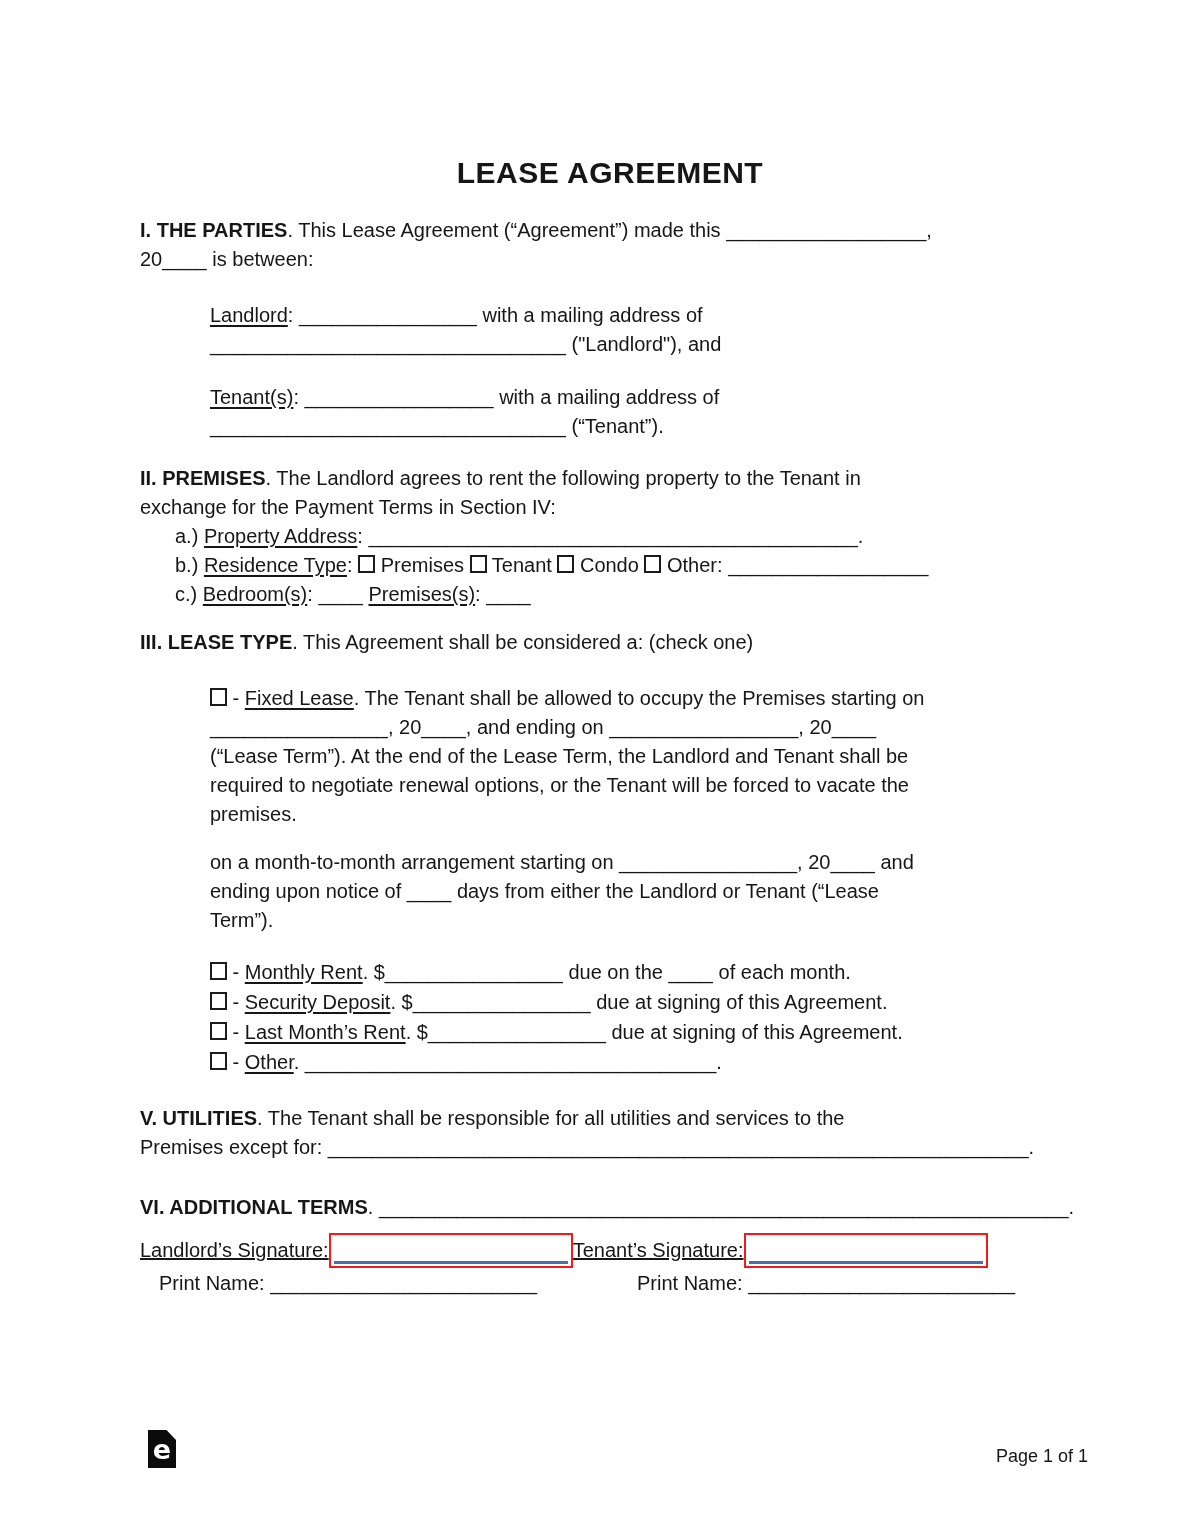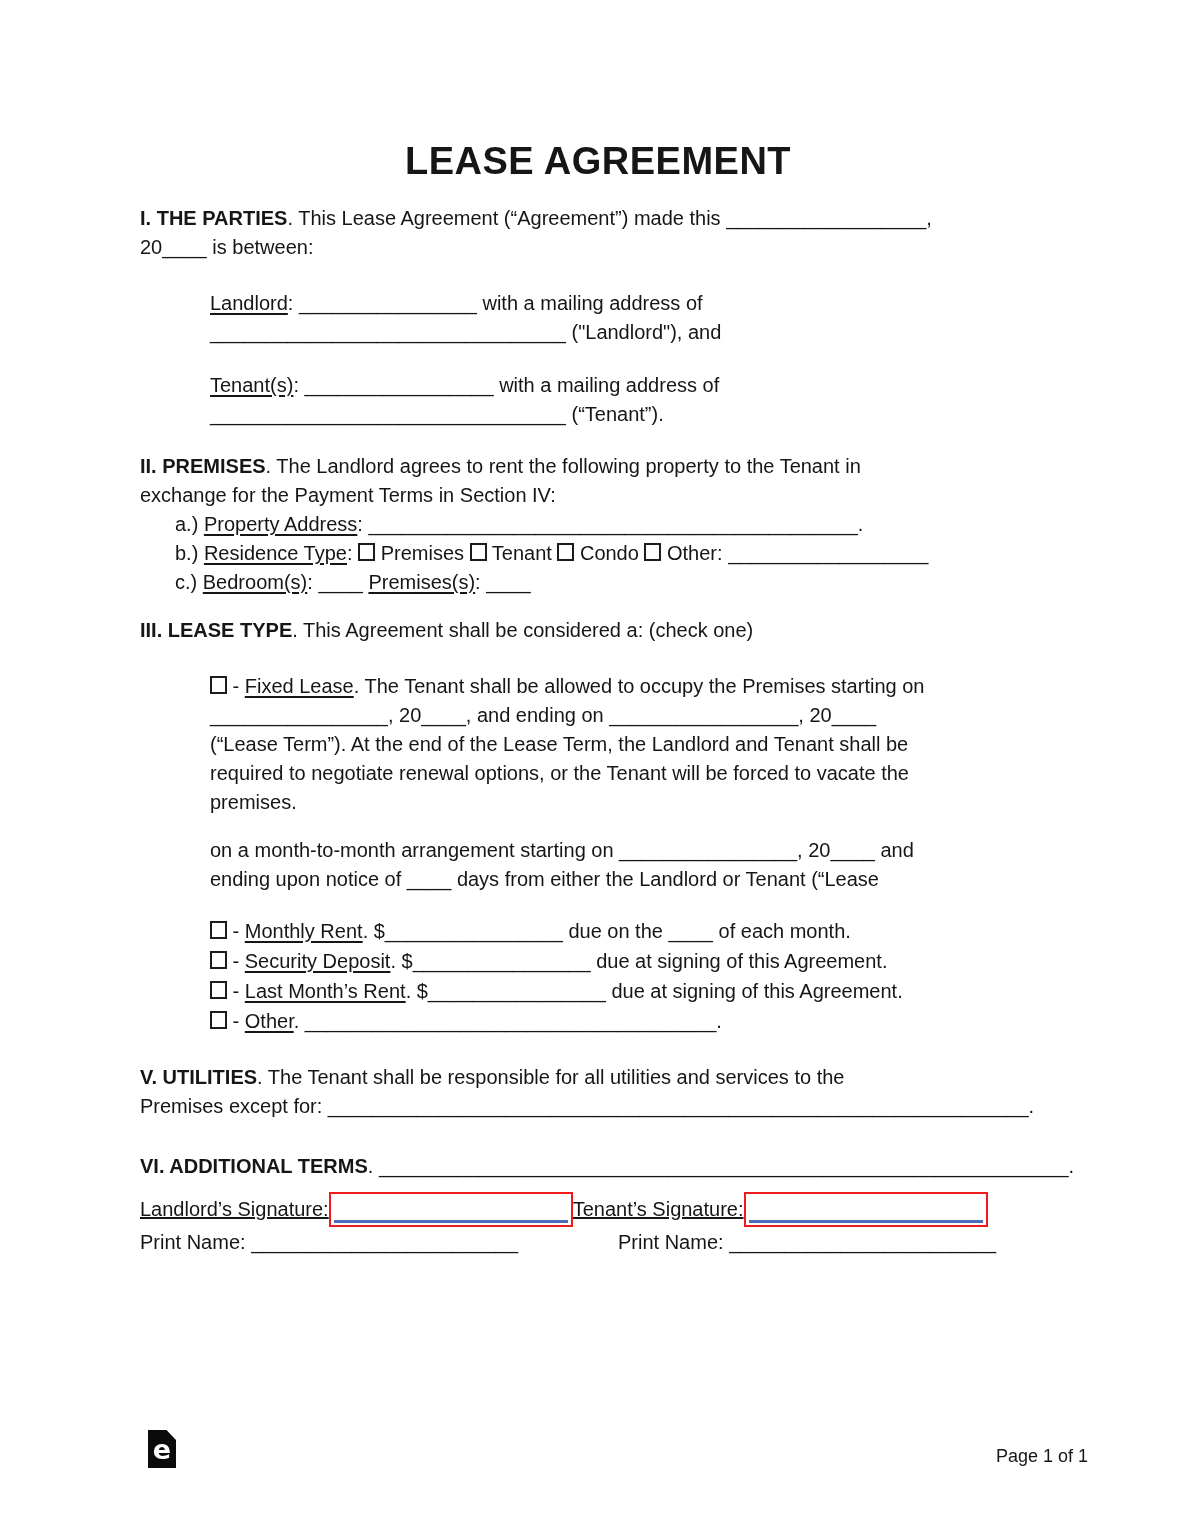--- a/index.html
+++ b/index.html
@@ -6,41 +6,41 @@
   .page{
     position:relative;
     width:1187px;height:1536px;
     background:#ffffff;
     font-family:"Liberation Sans","DejaVu Sans",sans-serif;
     font-size:20px;color:#161616;
     overflow:hidden;
   }
   .content{position:absolute;left:140px;top:138px;width:930px;}
   .title{
-    width:908px;margin:4px;text-align:center;
-    font-size:38px;font-weight:bold;letter-spacing:.5px;line-height:38px;
+    width:908px;margin:16px;text-align:center;
+    font-size:30px;font-weight:bold;letter-spacing:.5px;line-height:38px;
     font-family:"Liberation Sans","DejaVu Sans",sans-serif;
   }
   .ln{white-space:pre;line-height:29px;}
   .b{font-weight:bold;}
   .u{text-decoration:underline;text-underline-offset:3px;}
   .ind1{margin-left:70px;}
   .indabc{margin-left:35px;}
   .cb{
     display:inline-block;width:13px;height:14px;
     border:2px solid #1c1c1c;vertical-align:-1px;background:#fff;
   }
   .sig-row{display:flex;align-items:center;height:38px;margin-top:9px;text-decoration:underline;}
   .sig-row .lbl{white-space:pre;line-height:29px;}
   .sig-field{
     position:relative;width:240px;height:31px;
     border:2px solid #f01c1c;background:#fff;flex:0 0 auto;
   }
   .sig-line{position:absolute;left:3px;right:3px;bottom:2px;height:3px;background:#4a6db8;}
-  .print-row{display:flex;line-height:29px;}
+  .print-row{display:flex;line-height:29px;margin-left:19px;}
   .print-row .seg1{flex:0 0 478px;white-space:pre;}
   .print-row .seg2{white-space:pre;}
   .logo{position:absolute;left:148px;top:1430px;width:28px;height:38px;}
   .logo-shape{
     position:absolute;inset:0;background:#0b0b0b;
     -webkit-clip-path:polygon(0 0,66% 0,100% 26%,100% 100%,0 100%);
     clip-path:polygon(0 0,66% 0,100% 26%,100% 100%,0 100%);
   }
   .logo-letter{
     position:absolute;left:0;top:5px;width:100%;text-align:center;
@@ -101,20 +101,21 @@
       <div class="ln"><span class="cb"></span><span> - </span><span class="u">Fixed Lease</span><span>. The Tenant shall be allowed to occupy the Premises starting on</span></div>
       <div class="ln">________________, 20____, and ending on _________________, 20____</div>
       <div class="ln">(“Lease Term”). At the end of the Lease Term, the Landlord and Tenant shall be</div>
       <div class="ln">required to negotiate renewal options, or the Tenant will be forced to vacate the</div>
       <div class="ln">premises.</div>
     </div>
 
     <div class="ind1 mt-month">
       <div class="ln">on a month-to-month arrangement starting on ________________, 20____ and</div>
       <div class="ln">ending upon notice of ____ days from either the Landlord or Tenant (“Lease</div>
+      <div class="ln">Term”).</div>
     </div>
 
 
     <div class="ind1 mt-payitems payitems">
       <div class="ln"><span class="cb"></span><span> - </span><span class="u">Monthly Rent</span><span>. $________________ due on the ____ of each month.</span></div>
       <div class="ln"><span class="cb"></span><span> - </span><span class="u">Security Deposit</span><span>. $________________ due at signing of this Agreement.</span></div>
       <div class="ln"><span class="cb"></span><span> - </span><span class="u">Last Month’s Rent</span><span>. $________________ due at signing of this Agreement.</span></div>
       <div class="ln"><span class="cb"></span><span> - </span><span class="u">Other</span><span>. _____________________________________.</span></div>
     </div>
 

